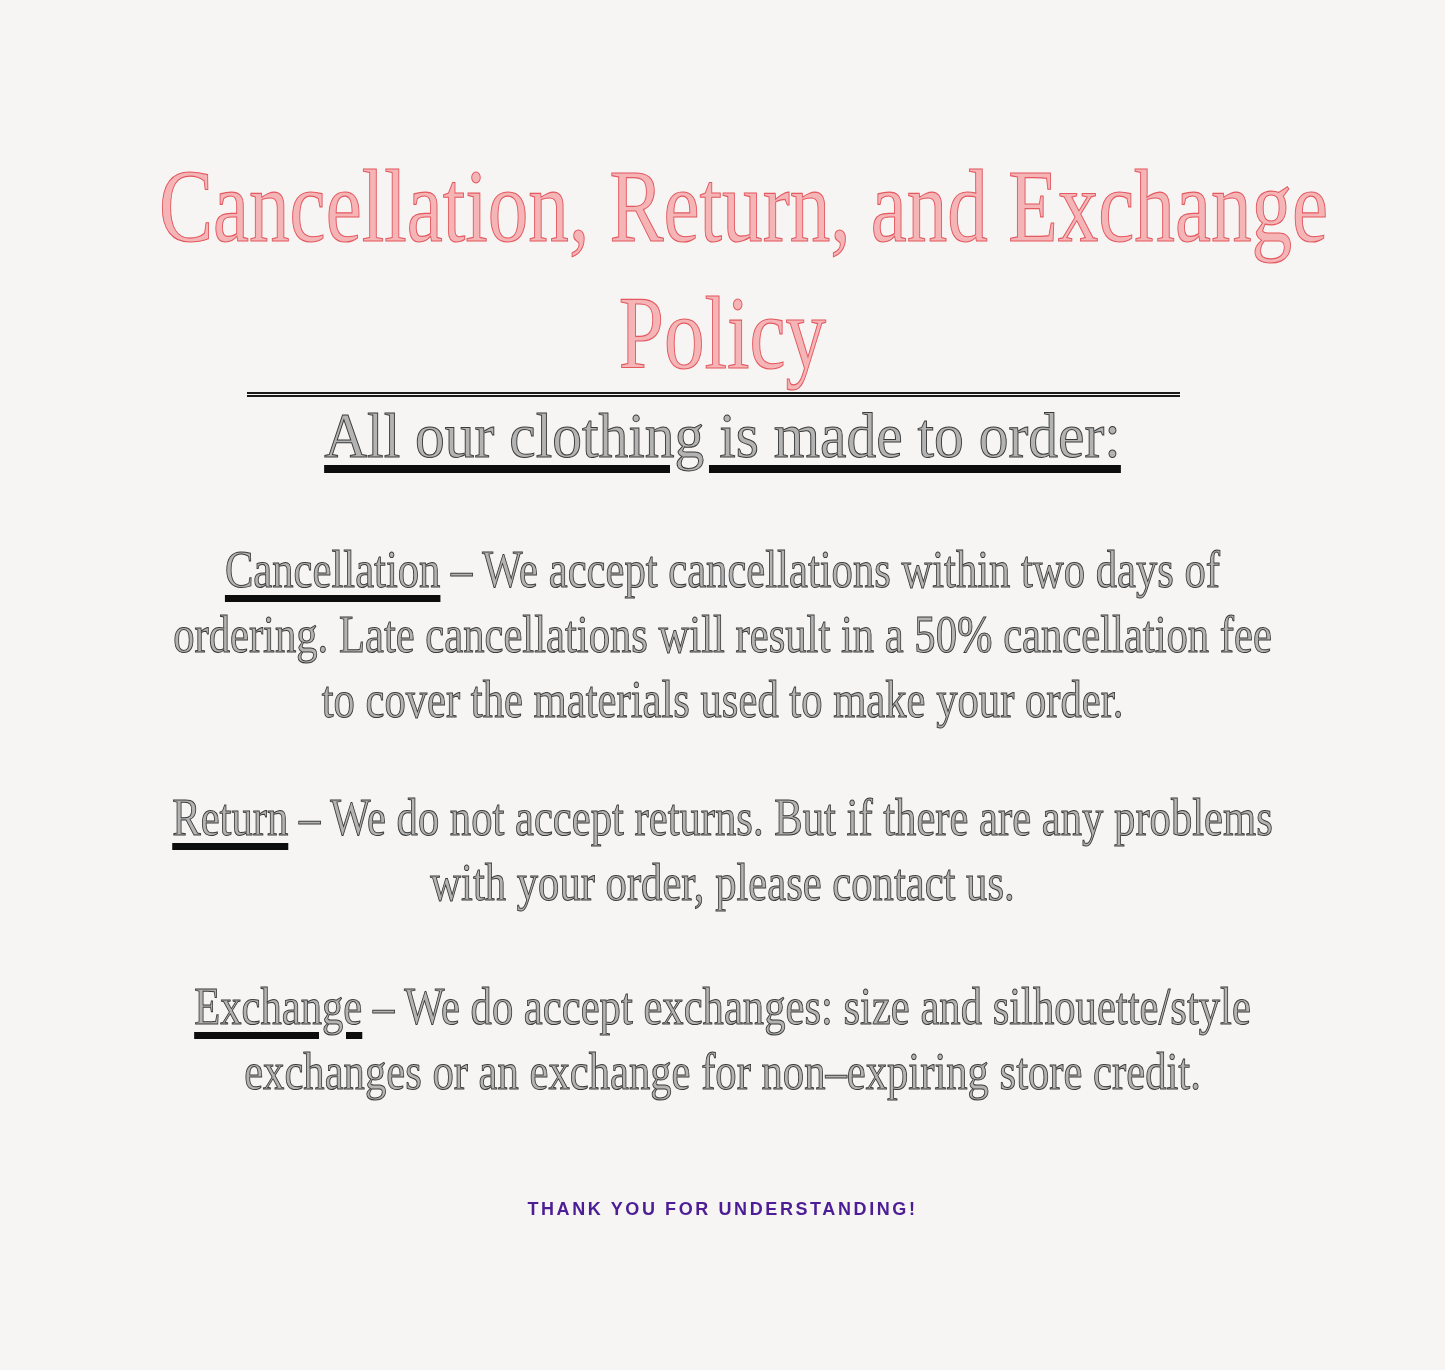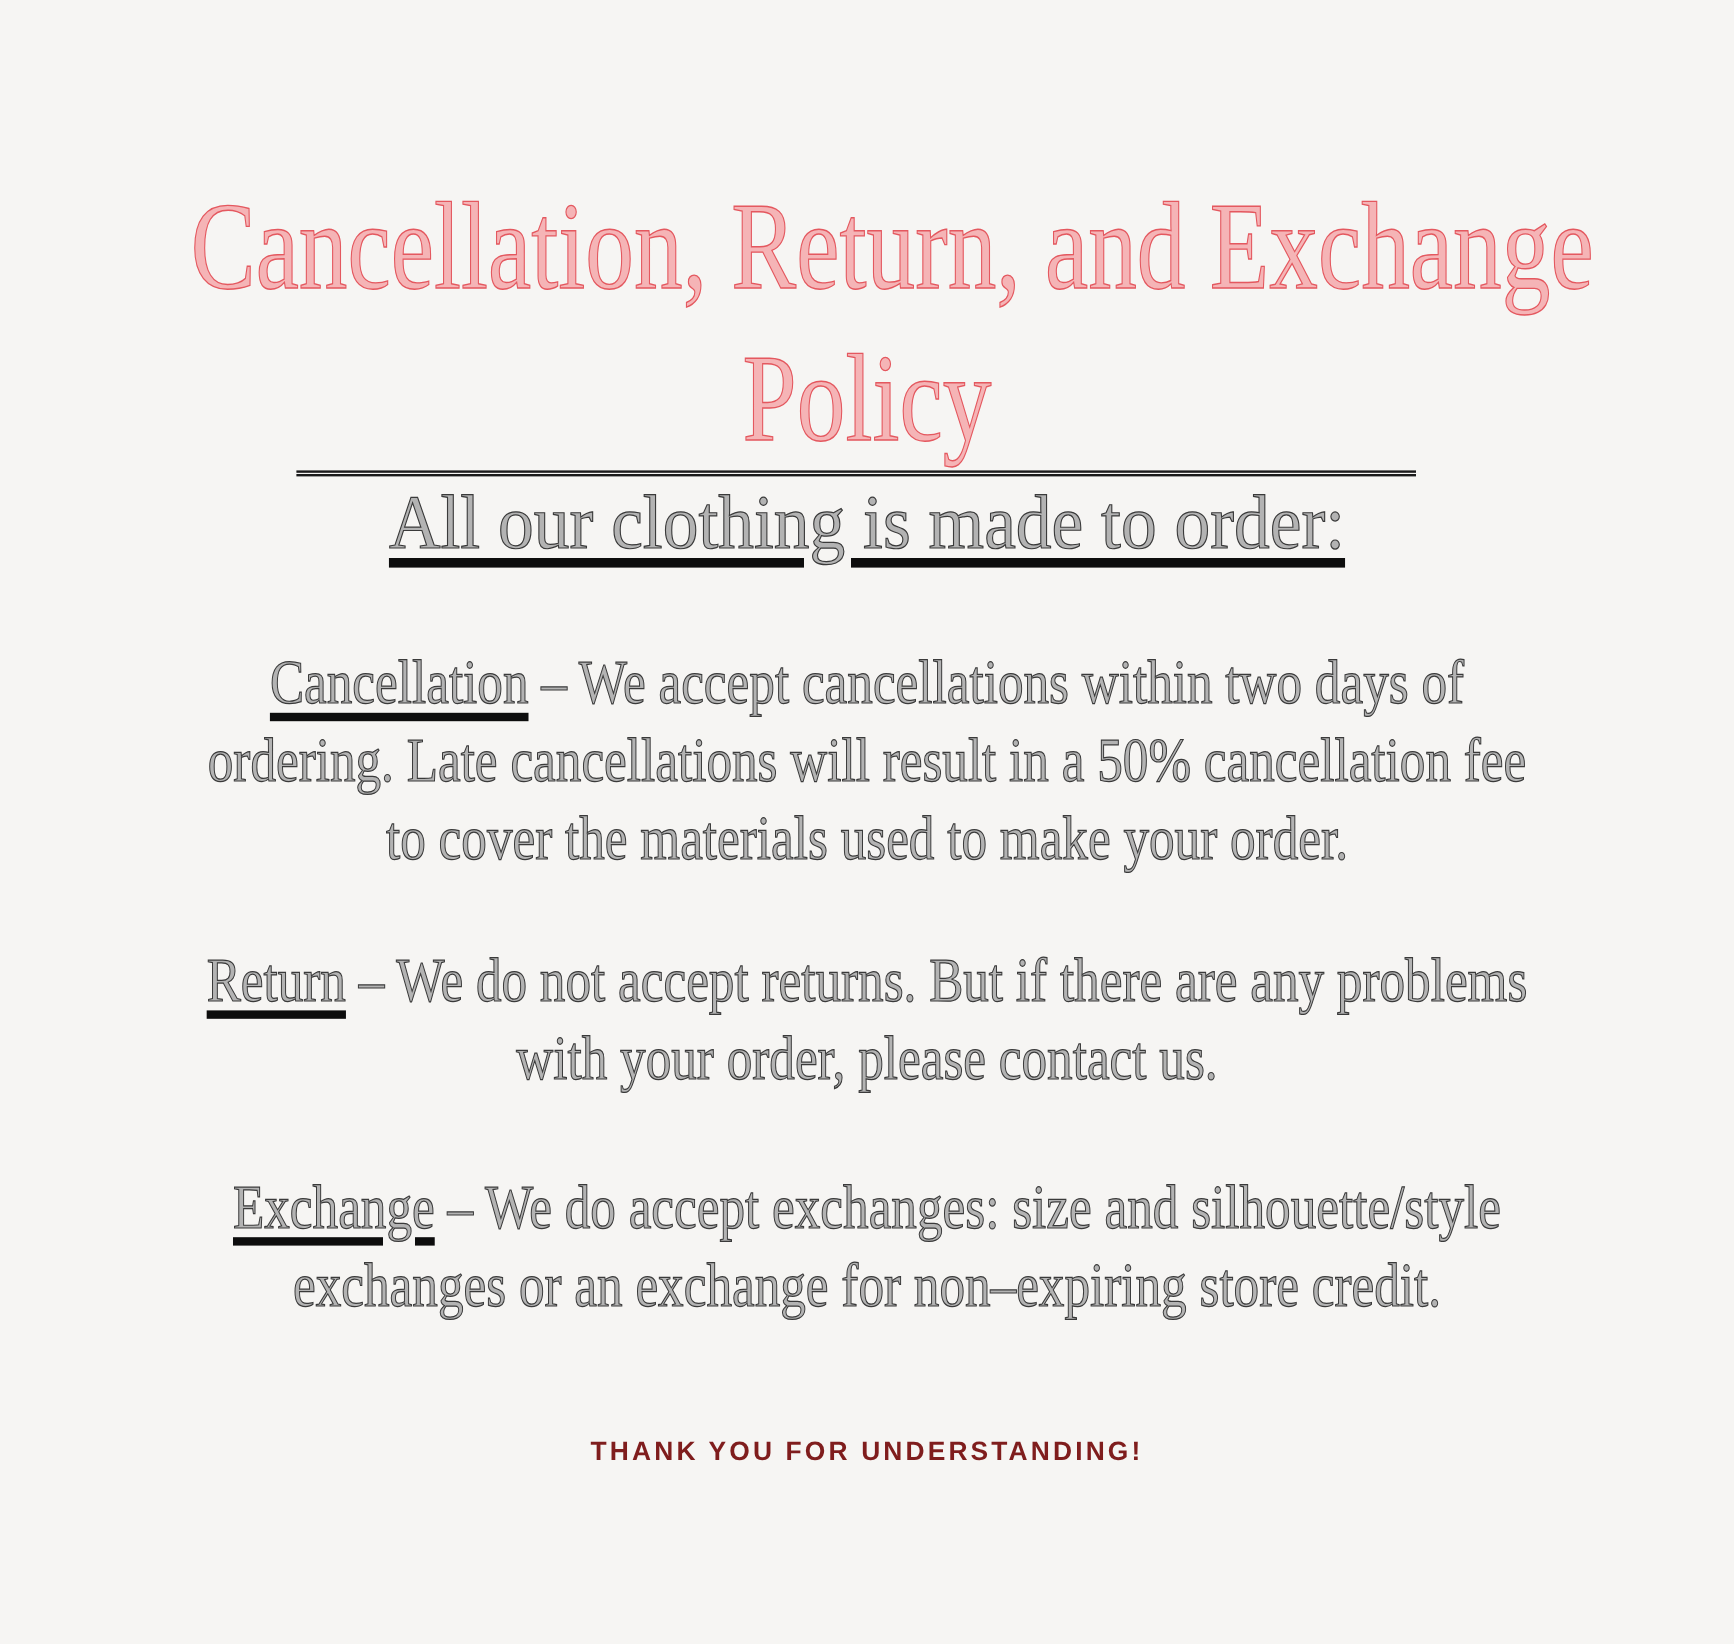--- a/index.html
+++ b/index.html
@@ -103,25 +103,25 @@
   .policy-return      { top: 785px; }
   .policy-exchange    { top: 974px; }
 
   .footer {
     position: absolute;
     top: 1195px;
     left: 0;
     width: 100%;
     text-align: center;
     font-family: "Liberation Sans", "DejaVu Sans", sans-serif;
-    font-size: 22px;
+    font-size: 18px;
     font-weight: 700;
     letter-spacing: 2.6px;
     line-height: 29px;
-    color: #7f1d1d;
+    color: #4c1d95;
   }
   .footer .line { display: block; }
 </style>
 </head>
 <body>
 
 <div class="canvas">
 
   <h1 class="title thin-coral">
     <span class="line">Cancellation, Return, and Exchange</span>

